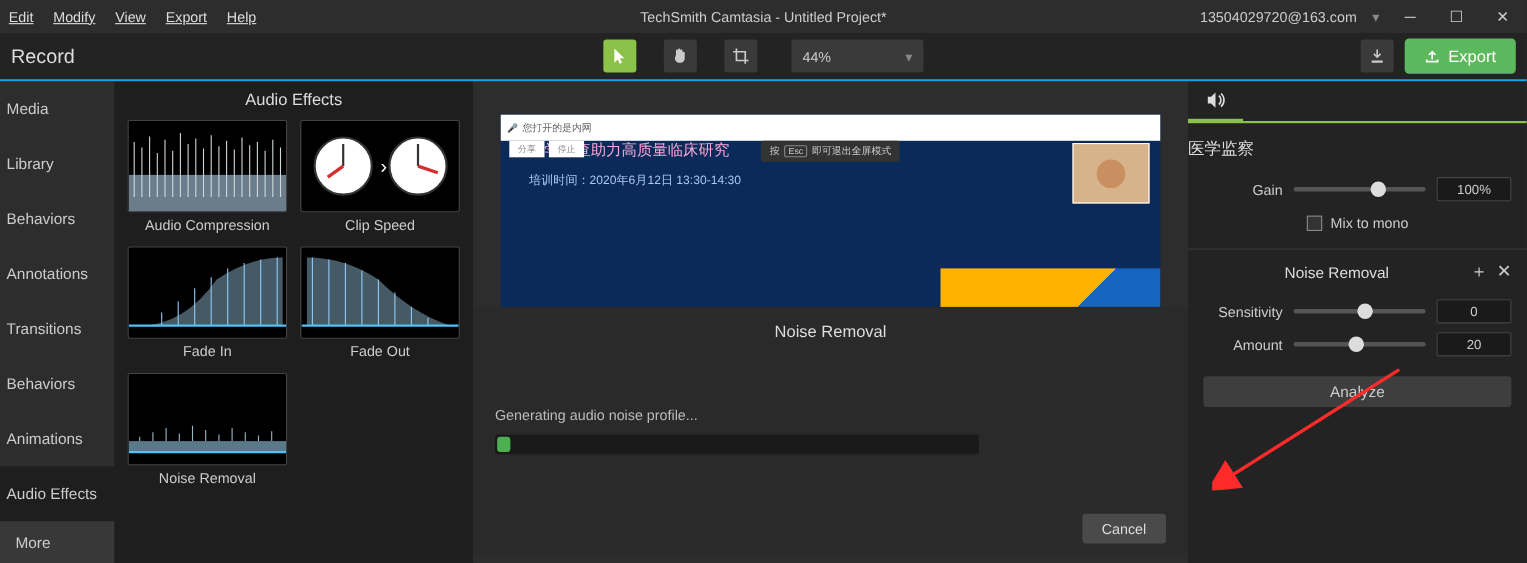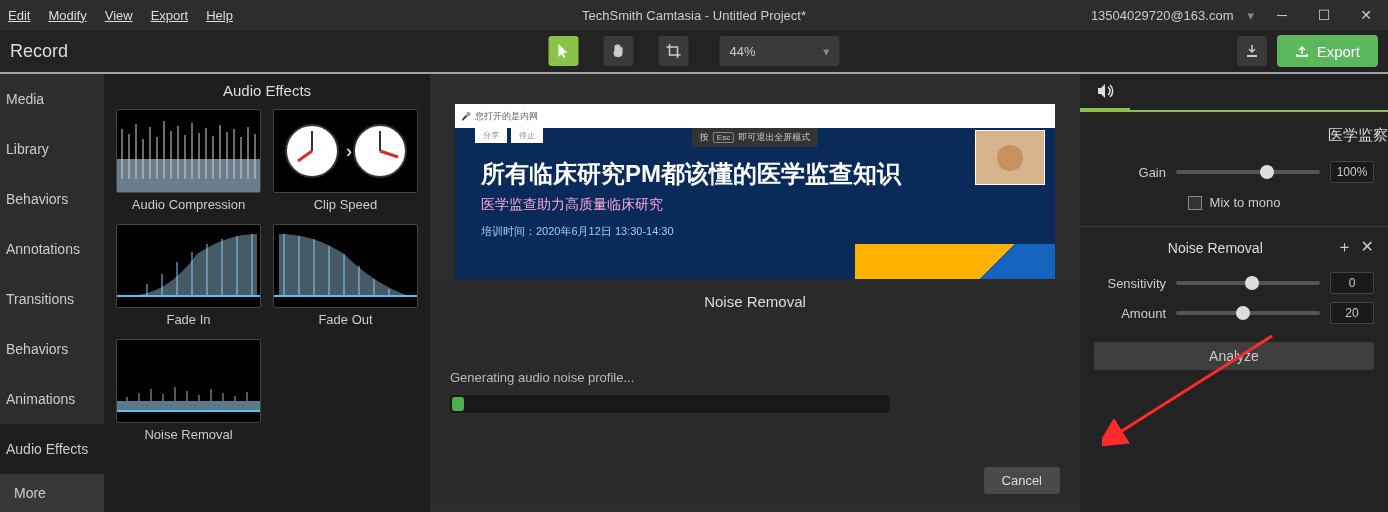--- a/index.html
+++ b/index.html
@@ -7,21 +7,21 @@
 
   
   .titlebar { height: 30px; background: #2d2d2d; display: flex; align-items: center; padding: 0 8px; font-size: 13px; }
   .menu-items { display: flex; gap: 18px; }
   .menu-items span { cursor: pointer; color: #ddd; text-decoration: underline; }
   .title-center { position: absolute; left: 50%; transform: translateX(-50%); color: #ccc; }
   .title-right { margin-left: auto; display: flex; align-items: center; gap: 14px; color: #ccc; }
   .win-btn { width: 28px; height: 20px; display: flex; align-items: center; justify-content: center; cursor: pointer; font-size: 14px;}
 
   
-  .toolbar { height: 44px; background: #232323; display: flex; align-items: center; padding: 0 10px; border-bottom: 2px solid #a3a3a3; }
+  .toolbar { height: 44px; background: #232323; display: flex; align-items: center; padding: 0 10px; border-bottom: 2px solid #0ea5e9; }
   .record-label { font-size: 18px; color: #ddd; }
   .tool-center { position: absolute; left: 50%; transform: translateX(-50%); display: flex; align-items: center; gap: 25px; }
   .tool-btn { width: 30px; height: 30px; background: #3a3a3a; border-radius: 3px; display: flex; align-items: center; justify-content: center; cursor: pointer; }
   .tool-btn.active { background: #8bc34a; }
   .zoom-box { width: 120px; height: 30px; background: #3a3a3a; border-radius: 3px; display: flex; align-items: center; padding: 0 10px; color: #ccc; font-size: 13px; margin-left: 6px; justify-content: space-between; }
   .toolbar-right { margin-left: auto; display: flex; align-items: center; gap: 10px; }
   .dl-btn { width: 30px; height: 30px; background: #3a3a3a; border-radius: 3px; display: flex; align-items: center; justify-content: center; cursor: pointer;}
   .export-btn { height: 32px; background: #5cb85c; color: #fff; border-radius: 4px; padding: 0 18px; display: flex; align-items: center; gap: 8px; font-size: 15px; cursor: pointer;}
 
   
@@ -46,45 +46,45 @@
   .preview-canvas { width: 600px; height: 340px; margin: 0 auto; background: #0a2a5a; position: relative; overflow:hidden;}
   .preview-slide-topbar { height: 24px; background: #fff; display:flex; align-items:center; padding:0 6px; font-size: 9px; color:#666;}
   .preview-slide-escbar { position:absolute; top:24px; left:50%; transform:translateX(-50%); background:#333; color:#ccc; font-size:9px; padding:3px 8px; border-radius:2px; display:flex; align-items:center; gap:4px;}
   .esc-key{border:1px solid #888; padding:0 3px; border-radius:2px; font-size:8px;}
   .slide-title { color:#fff; font-size: 24px; font-weight:bold; padding: 30px 26px 6px;}
   .slide-sub { color:#f9a8d4; font-size:14px; padding: 0 26px 10px;}
   .slide-meta { color:#a9c9ef; font-size:11px; padding: 0 26px;}
   .slide-shape { position:absolute; bottom:0; right:0; width:200px; height:200px; background:linear-gradient(135deg,#ffb300 40%,#1565c0 40%);}
   .avatar-box { position:absolute; top:26px; right:10px; width:70px; height:55px; background:#d7b38c; border:1px solid #fff; display:flex; align-items:center; justify-content:center;}
   .avatar-head{width:26px;height:26px;background:#c89060;border-radius:50%;position:relative;}
-  .preview-btns{position:absolute; top:24px; left:20px; display:flex; gap:4px;}
+  .preview-btns{position:absolute; top:24px; left:8px; display:flex; gap:4px;}
   .preview-btns span{background:#fff; font-size:8px; padding:2px 8px; color:#888;}
 
   
   .modal-overlay { position:absolute; top:205px; left:0; right:0; background:#2a2a2a; height: 224px; padding: 14px 20px 0; }
   .modal-title { text-align:center; font-size:15px; color:#ddd; margin-bottom: 60px;}
   .modal-status { font-size: 13px; color:#bbb; margin-bottom: 10px;}
   .progress-bar { width: 440px; height: 18px; background:#1a1a1a; border-radius:3px; position:relative;}
   .progress-fill { position:absolute; left:2px; top:2px; width:12px; height:14px; background:#4caf50; border-radius:3px;}
   .modal-footer { display:flex; justify-content:flex-end; margin-top: 54px; }
   .cancel-btn { background:#4a4a4a; padding: 6px 18px; border-radius:3px; font-size:13px; cursor:pointer; color:#ddd;}
 
   
   .arrow-ann { position:absolute; top:252px; left:672px; pointer-events:none; z-index:10;}
 
   
   .props-panel { width: 308px; background: #232323; }
   .props-tabs { height: 38px; display:flex; align-items:center; border-bottom: 2px solid #8bc34a;}
   .props-tab { width: 50px; height:100%; display:flex; align-items:center; justify-content:center; cursor:pointer; }
-  .props-section-title { text-align:right; font-size:15px; padding: 14px 0 12px; color:#ddd;}
+  .props-section-title { text-align:left; font-size:15px; padding: 14px 0 12px; color:#ddd;}
   .prop-row { display:flex; align-items:center; padding: 4px 14px; gap:10px;}
   .prop-label { width: 72px; text-align:right; font-size:13px; color:#ccc;}
   .slider { flex:1; height: 4px; background:#555; position:relative; border-radius:2px;}
   .slider-thumb { position:absolute; top:-5px; width:14px; height:14px; background:#ddd; border-radius:50%;}
-  .prop-val { width:44px; height:22px; background:#1a1a1a; border:1px solid #444; font-size:12px; display:flex; align-items:center; justify-content:center; color:#ccc; border-radius:2px;}
+  .prop-val { width:68px; height:22px; background:#1a1a1a; border:1px solid #444; font-size:12px; display:flex; align-items:center; justify-content:center; color:#ccc; border-radius:2px;}
   .checkbox-row { display:flex; align-items:center; justify-content:center; gap:8px; padding: 8px 0 6px; font-size:13px;}
   .chk { width:14px; height:14px; border:1px solid #888; background:#333;}
   .props-hr { border:none; border-top:1px solid #3a3a3a; margin: 10px 0 0;}
   .section-header { display:flex; align-items:center; padding: 10px 14px; font-size:14px;}
   .section-header .title { flex:1; text-align:center; color:#ddd;}
   .plus-x { display:flex; gap:8px; font-size:16px; color:#ccc;}
   .analyze-btn { margin: 14px 14px 0; background:#3e3e3e; text-align:center; padding:6px 0; border-radius:3px; font-size:14px; cursor:pointer;}
 
   svg { display:block; }
 </style>
@@ -289,21 +289,20 @@
         <span>停止</span>
       </div>
       <div class="preview-slide-escbar">
         <span>按</span>
         <span class="esc-key">Esc</span>
         <span>即可退出全屏模式</span>
       </div>
       <div class="avatar-box">
           <div class="avatar-head"></div>
         </div>
-      <div class="slide-title">所有临床研究PM都该懂的医学监查知识</div>
       <div class="slide-sub">医学监查助力高质量临床研究</div>
       <div class="slide-meta">培训时间：2020年6月12日  13:30-14:30</div>
       <div class="slide-shape"></div>
     </div>
 
     <div class="modal-overlay">
       <div class="modal-title">Noise Removal</div>
       <div class="modal-status">Generating audio noise profile...</div>
       <div class="progress-bar">
         <div class="progress-fill"></div>

